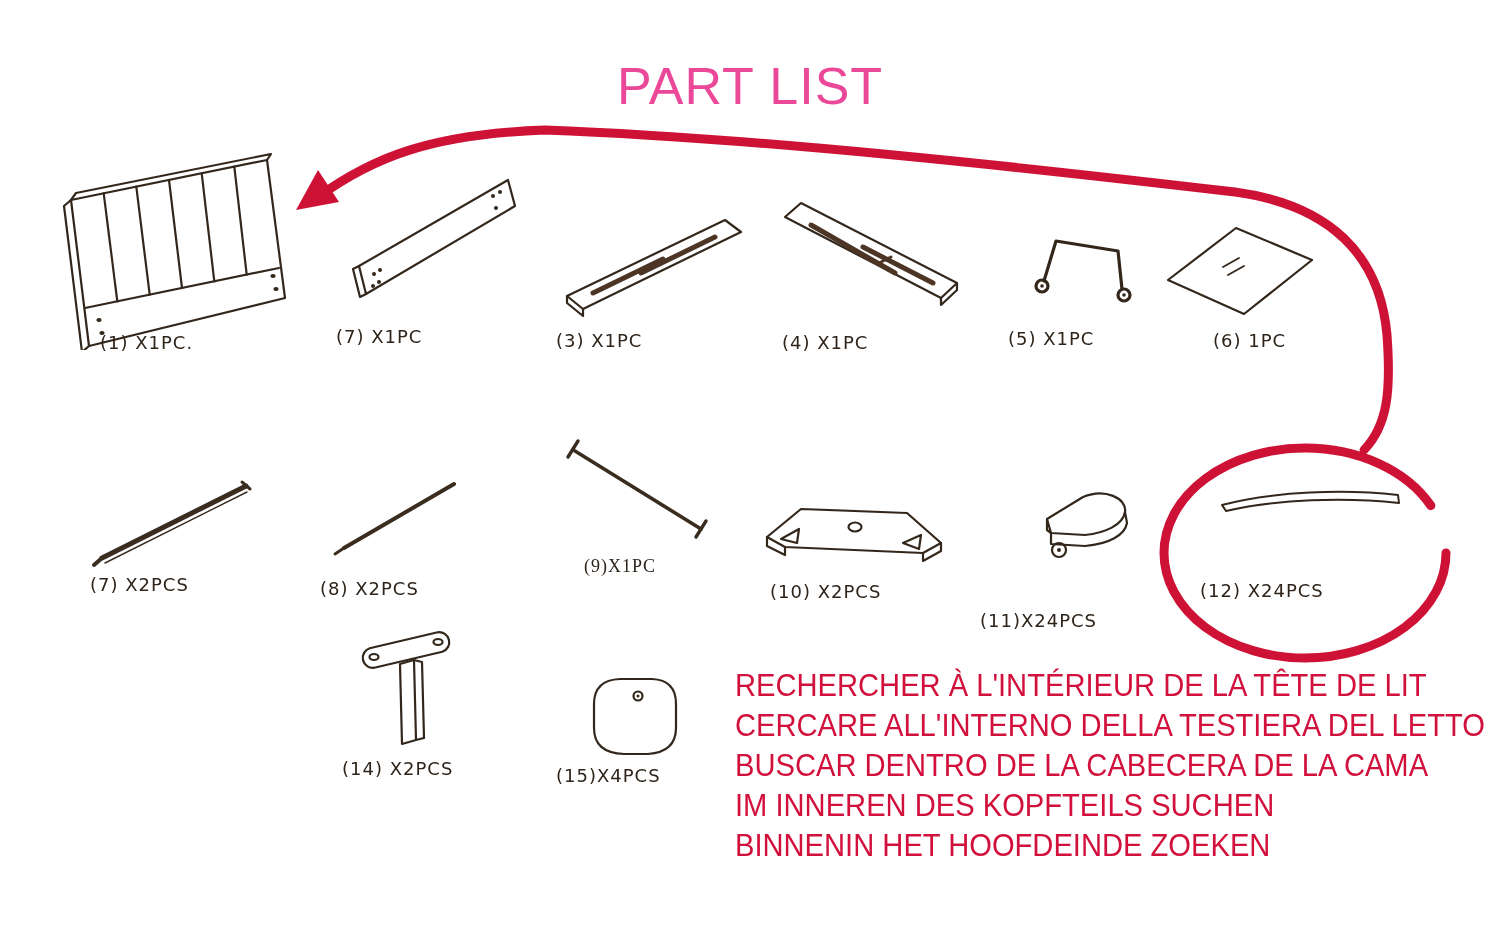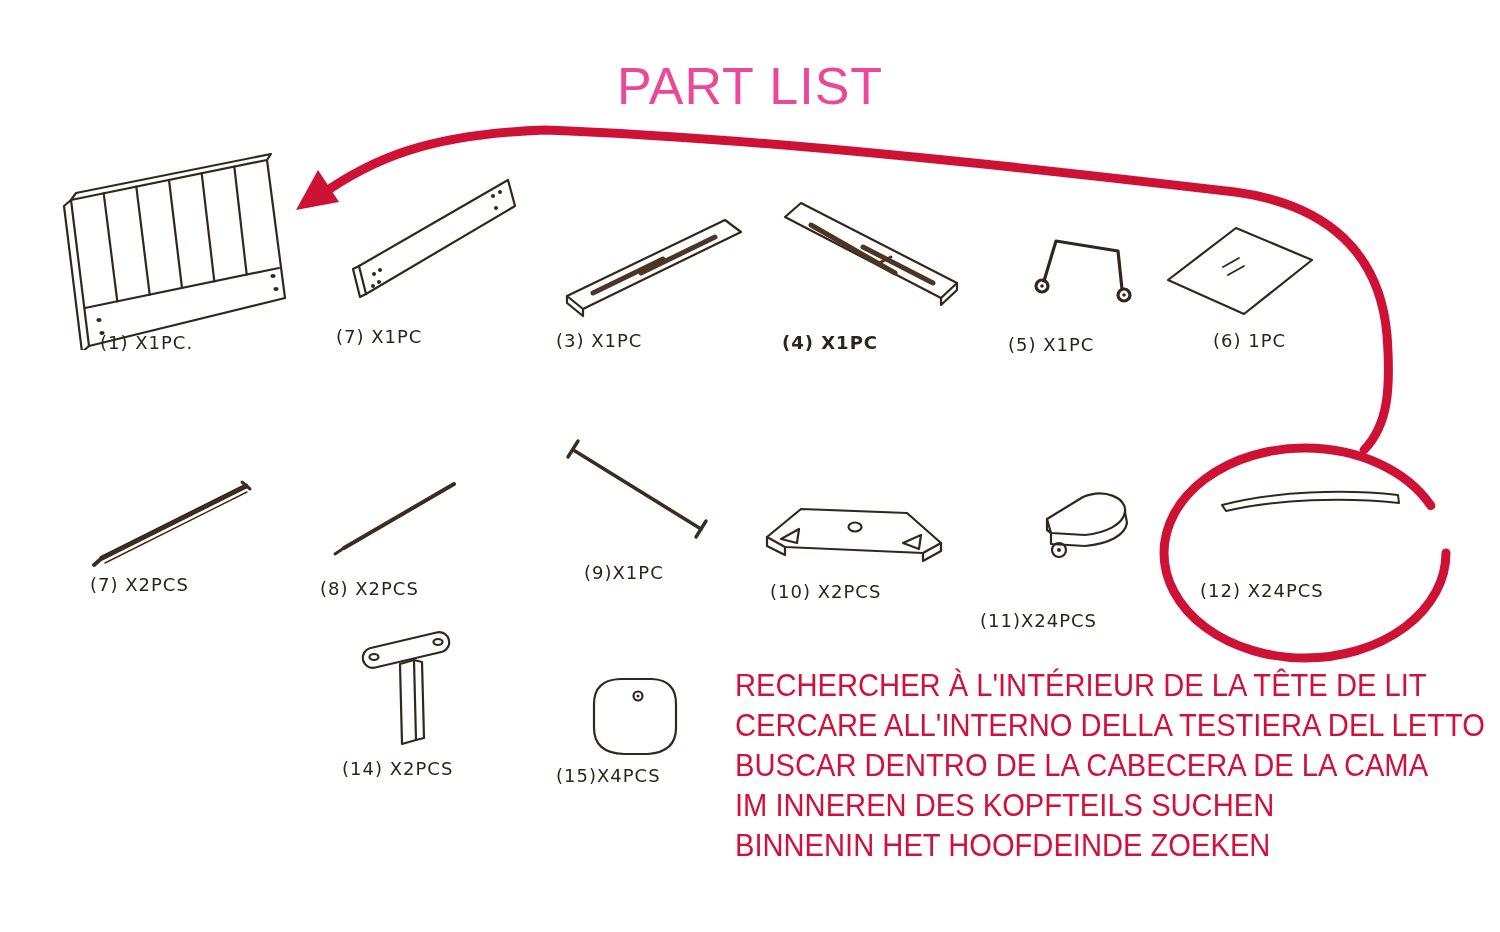--- a/index.html
+++ b/index.html
@@ -98,36 +98,36 @@
       <g fill="none" stroke="#33271c" stroke-width="2.2" stroke-linecap="round" stroke-linejoin="round">
         <path d="M10,22 L26,8 L182,88 L166,103 Z"></path>
         <path d="M166,103 L166,110 L182,95 L182,88"></path>
       </g>
       <g fill="none" stroke="#4d3526" stroke-linecap="round">
         <path d="M36,30 L120,78" stroke-width="5"></path>
         <path d="M88,52 L158,88" stroke-width="5"></path>
         <path d="M104,68 L116,62" stroke-width="3"></path>
       </g>
     </svg>
-    <div class="part-label" style="left:7px;top:137px;font-weight:bold;">(4) X1PC</div>
+    <div class="part-label" style="left:7px;top:137px;">(4) X1PC</div>
   </div>
 
   <div class="part" style="left:1030px;top:225px;width:120px;height:95px;">
     <svg width="120" height="95" viewBox="0 0 120 95">
       <g fill="none" stroke="#33271c" stroke-width="3.2" stroke-linecap="round" stroke-linejoin="round">
         <path d="M14,56 L26,16 L88,26 L92,64"></path>
         <circle cx="12" cy="61" r="6"></circle>
         <circle cx="94" cy="70" r="6"></circle>
       </g>
       <g fill="#33271c">
         <circle cx="12" cy="61" r="1.8"></circle>
         <circle cx="94" cy="70" r="1.8"></circle>
       </g>
     </svg>
-    <div class="part-label" style="left:-22px;top:109px;">(5) X1PC</div>
+    <div class="part-label" style="left:-22px;top:103px;">(5) X1PC</div>
   </div>
 
   <div class="part" style="left:1160px;top:220px;width:160px;height:100px;">
     <svg width="160" height="100" viewBox="0 0 160 100">
       <g fill="none" stroke="#33271c" stroke-width="2.2" stroke-linecap="round" stroke-linejoin="round">
         <path d="M8,60 L76,8 L152,40 L84,94 Z"></path>
         <path d="M63,47 L79,38" stroke-width="1.8"></path>
         <path d="M68,55 L84,46" stroke-width="1.8"></path>
       </g>
     </svg>
@@ -157,21 +157,21 @@
   </div>
 
   <div class="part" style="left:555px;top:435px;width:165px;height:110px;">
     <svg width="165" height="110" viewBox="0 0 165 110">
       <g fill="none" stroke="#3a2d20" stroke-linecap="round">
         <path d="M20,16 L146,94" stroke-width="3.6"></path>
         <path d="M13,22 L23,6" stroke-width="3.4"></path>
         <path d="M141,102 L151,86" stroke-width="3.4"></path>
       </g>
     </svg>
-    <div class="part-label" style="left:29px;top:127px;">(9)X1PC</div>
+    <div class="part-label" style="left:29px;top:121px;font-family:Liberation Serif, serif;">(9)X1PC</div>
   </div>
 
   <div class="part" style="left:755px;top:491px;width:190px;height:80px;">
     <svg width="190" height="80" viewBox="0 0 190 80">
       <g fill="none" stroke="#33271c" stroke-width="2.2" stroke-linecap="round" stroke-linejoin="round">
         <path d="M12,46 L46,18 L152,22 L186,52 L168,62 L30,56 Z"></path>
         <ellipse cx="100" cy="36" rx="6.5" ry="4.5"></ellipse>
         <path d="M12,46 L12,55 L30,64 L30,56"></path>
         <path d="M168,62 L168,70 L186,60 L186,52"></path>
         <path d="M26,48 L44,38 L42,52 Z"></path>

